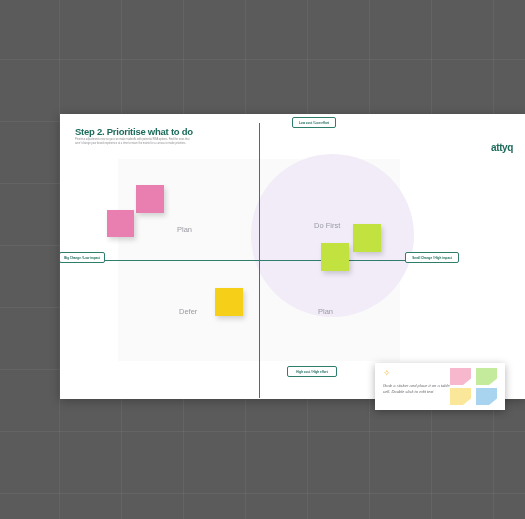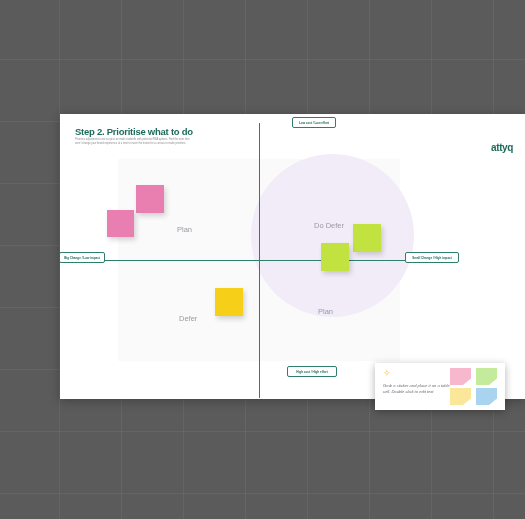--- a/index.html
+++ b/index.html
@@ -112,21 +112,21 @@
 
   .quad-label {
     position: absolute;
     font-size: 7.5px;
     color: #9a9aa2;
     white-space: nowrap;
     text-align: right;
   }
   .quad-tl { left: 59px;  top: 66px;  }
   .quad-tr { left: 196px; top: 62px;  }
-  .quad-bl { left: 61px;  top: 148px; margin-top: 7px; }
+  .quad-bl { left: 61px;  top: 148px; }
   .quad-br { left: 200px; top: 148px; }
 
   
   .axis-label {
     position: absolute;
     background: #ffffff;
     border: 1px solid #2f7d6b;
     border-radius: 2px;
     color: #1d6b5b;
     font-size: 3px;
@@ -210,21 +210,21 @@
 
   <div id="matrix">
 
     <div class="quadrant-field"></div>
     <div class="highlight-circle"></div>
 
     <div class="axis-v"></div>
     <div class="axis-h"></div>
 
     <div class="quad-label quad-tl">Plan</div>
-    <div class="quad-label quad-tr">Do Defer</div>
+    <div class="quad-label quad-tr">Do First</div>
     <div class="quad-label quad-bl">Defer</div>
     <div class="quad-label quad-br">Plan</div>
 
     <div class="axis-label axis-label-top">Low cost / Low effort</div>
     <div class="axis-label axis-label-bottom">High cost / High effort</div>
     <div class="axis-label axis-label-left">Big Change / Low impact</div>
     <div class="axis-label axis-label-right">Small Change / High impact</div>
 
   </div>
 </div>

